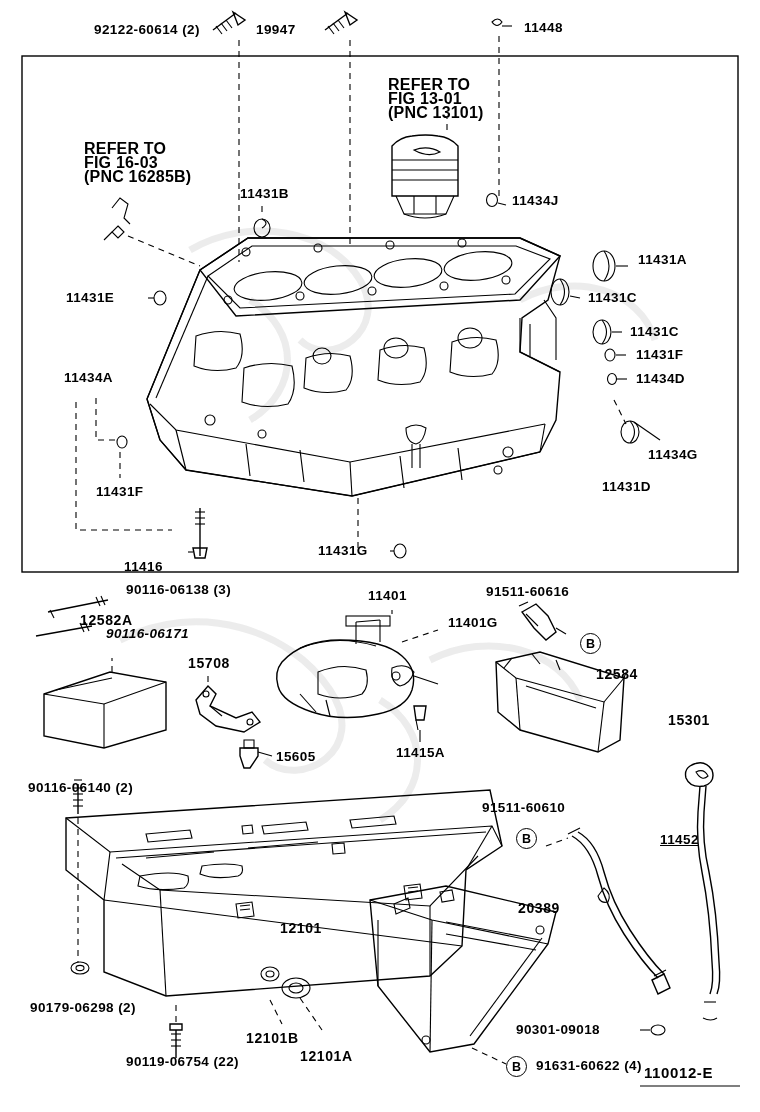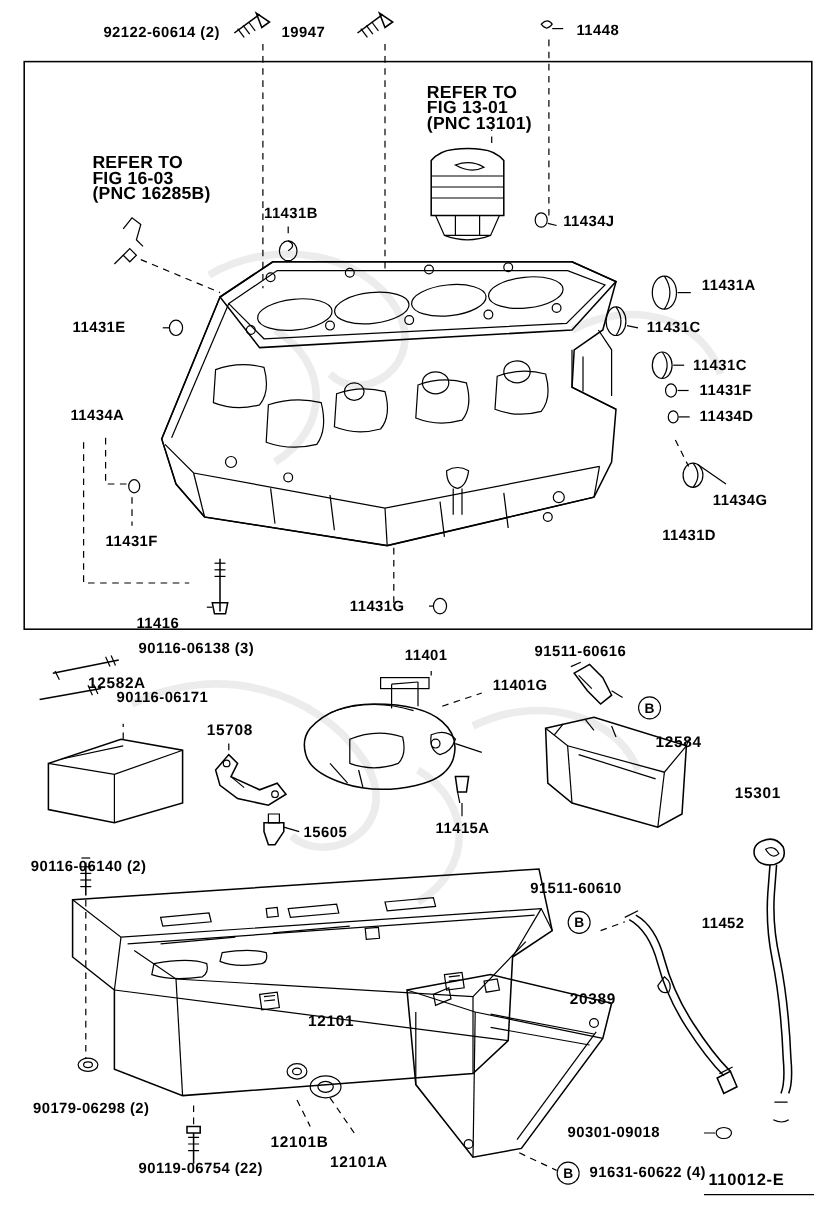--- a/index.html
+++ b/index.html
@@ -414,30 +414,30 @@
   <div class="lbl" style="left:66px;top:290px;">11431E</div>
   <div class="lbl" style="left:64px;top:370px;text-align:right;">11434A</div>
   <div class="lbl" style="left:96px;top:484px;">11431F</div>
   <div class="lbl" style="left:124px;top:559px;">11416</div>
   <div class="lbl" style="left:318px;top:543px;">11431G</div>
 
   <div class="lbl" style="left:368px;top:588px;">11401</div>
   <div class="lbl" style="left:448px;top:615px;">11401G</div>
   <div class="lbl" style="left:486px;top:584px;">91511-60616</div>
   <div class="lbl" style="left:126px;top:564px;margin-top:18px;">90116-06138 (3)</div>
-  <div class="lbl" style="left:106px;top:626px;">90116-06171</div>
+  <div class="lbl" style="left:106px;top:626px;font-style:italic;">90116-06171</div>
   <div class="lbl code" style="left:80px;top:612px;">12582A</div>
   <div class="lbl code" style="left:188px;top:655px;">15708</div>
   <div class="lbl" style="left:276px;top:749px;">15605</div>
   <div class="lbl" style="left:396px;top:745px;">11415A</div>
   <div class="lbl code" style="left:596px;top:666px;">12584</div>
   <div class="lbl code" style="left:668px;top:712px;">15301</div>
   <div class="lbl" style="left:28px;top:780px;">90116-06140 (2)</div>
   <div class="lbl" style="left:482px;top:800px;">91511-60610</div>
-  <div class="lbl" style="left:638px;top:832px;">11452</div>
+  <div class="lbl" style="left:660px;top:832px;text-decoration:underline;">11452</div>
   <div class="lbl code" style="left:280px;top:920px;">12101</div>
   <div class="lbl code" style="left:518px;top:900px;">20389</div>
   <div class="lbl" style="left:30px;top:1000px;">90179-06298 (2)</div>
   <div class="lbl" style="left:126px;top:1054px;">90119-06754 (22)</div>
   <div class="lbl code" style="left:246px;top:1030px;">12101B</div>
   <div class="lbl code" style="left:300px;top:1048px;">12101A</div>
   <div class="lbl" style="left:516px;top:1022px;">90301-09018</div>
   <div class="lbl" style="left:536px;top:1058px;">91631-60622 (4)</div>
 
   <div class="bcirc" style="left:580px;top:633px;">B</div>

